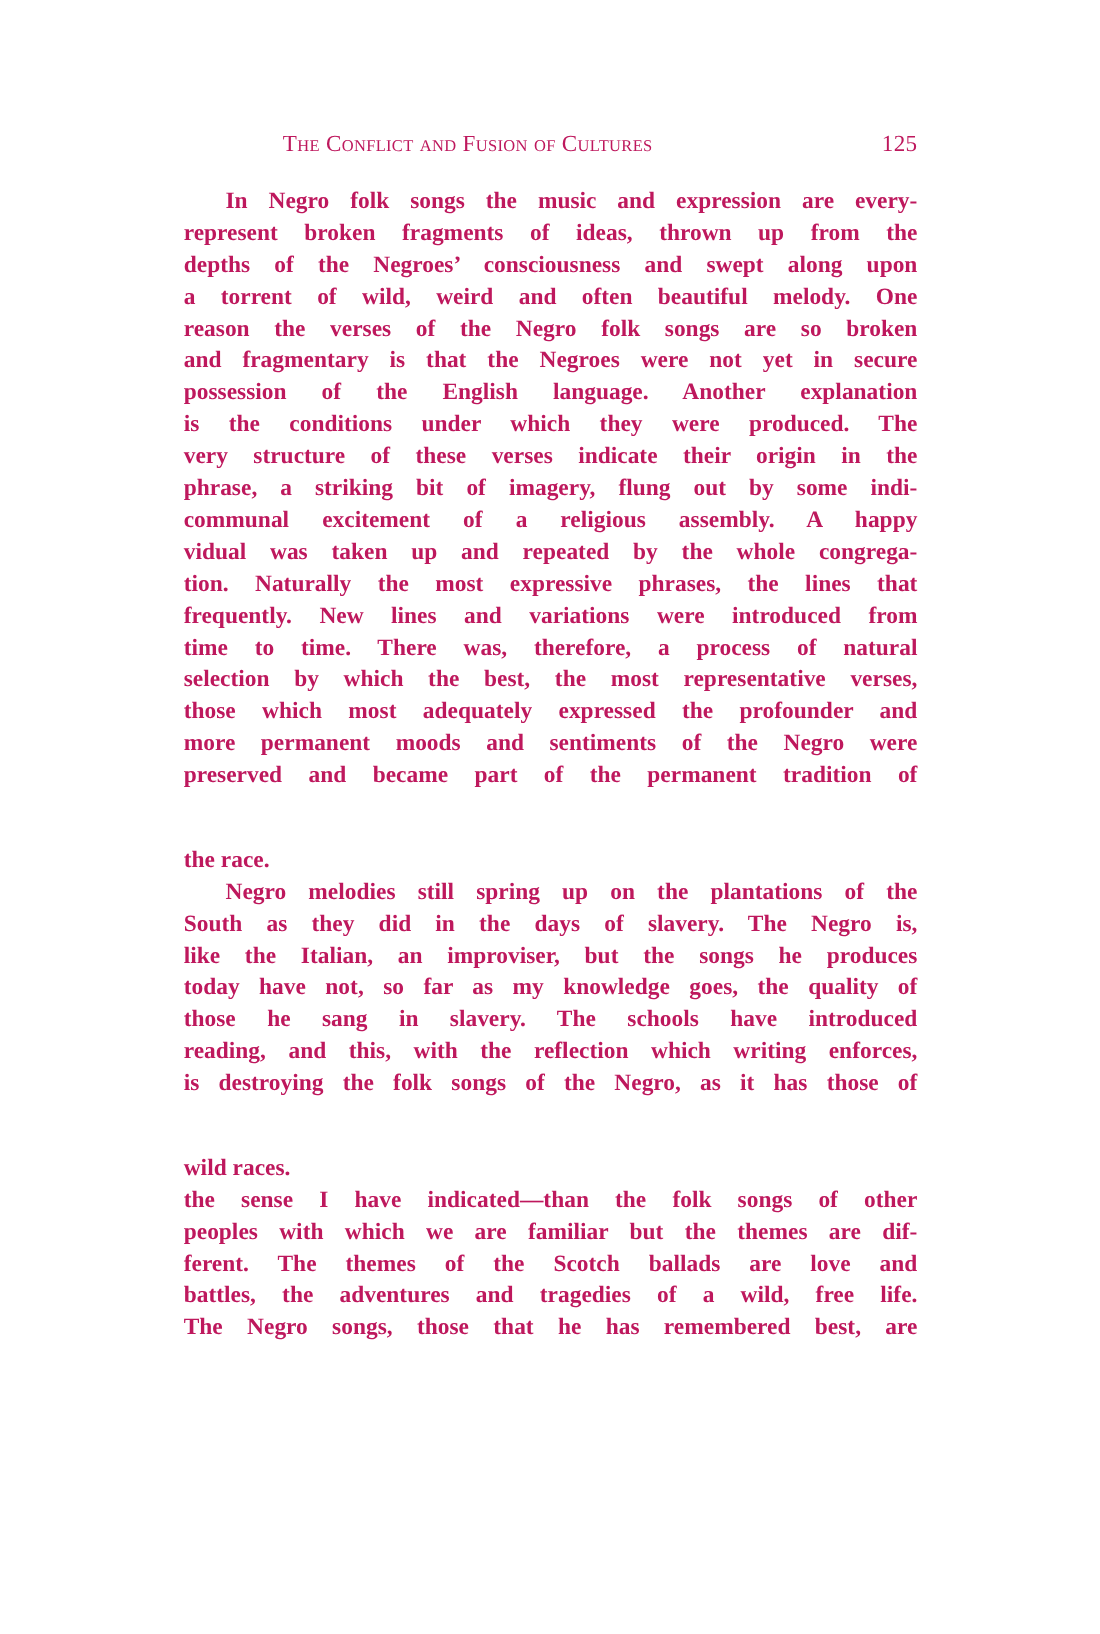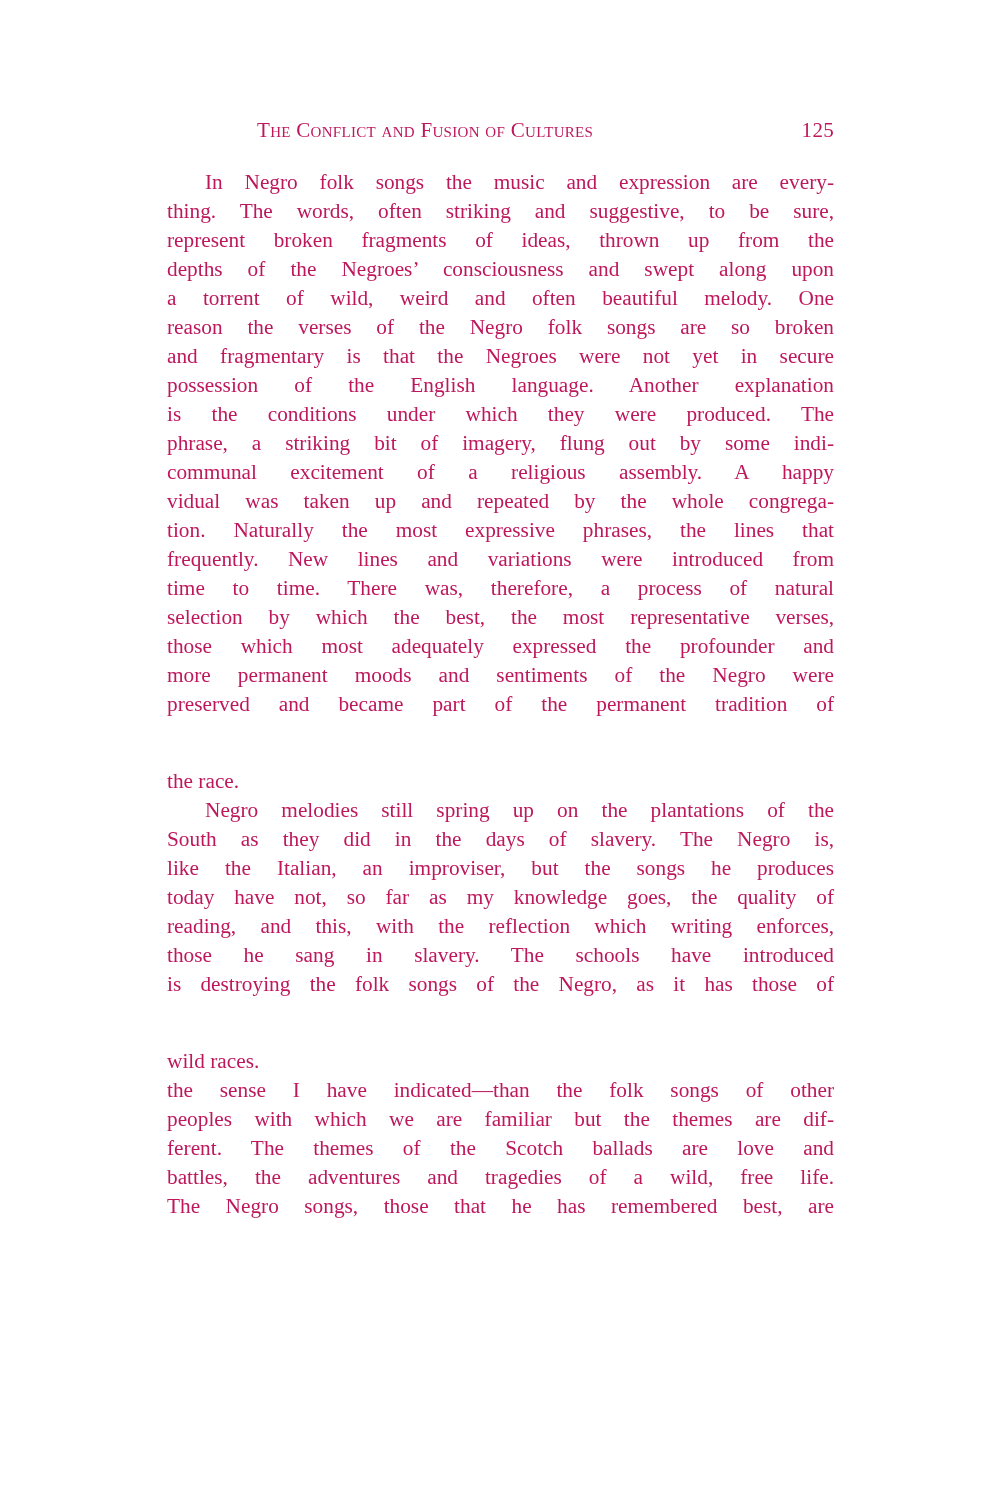--- a/index.html
+++ b/index.html
@@ -13,21 +13,21 @@
       position: relative; height: 36px;
       font-size: 19px; letter-spacing: 0.3px;
     }
     .running-title {
       position: absolute; left: 90px; top: 6px;
       font-variant: small-caps; font-size: 21px;
     }
     .page-number {
       position: absolute; right: 0; top: 6px; font-size: 21px;
     }
-    .body-text { margin-top: 20px; }
+    .body-text { margin-top: 20px; font-weight: bold; }
     .line {
       display: block; height: 29px; line-height: 29px;
       font-size: 21.3px; white-space: nowrap;
       text-align: justify; text-align-last: justify;
     }
     .line.last { text-align-last: left; margin-top: 48px; }
     .line.indent { padding-left: 38px; }
   </style>
 </head>
 <body>
@@ -35,48 +35,48 @@
 <div class="page">
   <div class="running-head">
     <span class="running-title">The Conflict and Fusion of Cultures</span>
     <span class="page-number">125</span>
   </div>
 
   <div class="body-text">
 
     <div class="paragraph">
       <span class="line indent">In Negro folk songs the music and expression are every-</span>
-      <span class="line">thing.  The words, often striking and suggestive, to be sure,</span>
       <span class="line">represent broken fragments of ideas, thrown up from the</span>
       <span class="line">depths of the Negroes’ consciousness and swept along upon</span>
       <span class="line">a torrent of wild, weird and often beautiful melody.  One</span>
       <span class="line">reason the verses of the Negro folk songs are so broken</span>
       <span class="line">and fragmentary is that the Negroes were not yet in secure</span>
       <span class="line">possession of the English language.  Another explanation</span>
       <span class="line">is the conditions under which they were produced.  The</span>
+      <span class="line">very structure of these verses indicate their origin in the</span>
       <span class="line">phrase, a striking bit of imagery, flung out by some indi-</span>
       <span class="line">communal excitement of a religious assembly.  A happy</span>
       <span class="line">vidual was taken up and repeated by the whole congrega-</span>
       <span class="line">tion.  Naturally the most expressive phrases, the lines that</span>
       <span class="line">frequently.  New lines and variations were introduced from</span>
       <span class="line">time to time.  There was, therefore, a process of natural</span>
       <span class="line">selection by which the best, the most representative verses,</span>
       <span class="line">those which most adequately expressed the profounder and</span>
       <span class="line">more permanent moods and sentiments of the Negro were</span>
       <span class="line">preserved and became part of the permanent tradition of</span>
       <span class="line last">the race.</span>
     </div>
 
     <div class="paragraph">
       <span class="line indent">Negro melodies still spring up on the plantations of the</span>
       <span class="line">South as they did in the days of slavery.  The Negro is,</span>
       <span class="line">like the Italian, an improviser, but the songs he produces</span>
       <span class="line">today have not, so far as my knowledge goes, the quality of</span>
+      <span class="line">those he sang in slavery.  The schools have introduced</span>
       <span class="line">reading, and this, with the reflection which writing enforces,</span>
-      <span class="line">those he sang in slavery.  The schools have introduced</span>
       <span class="line">is destroying the folk songs of the Negro, as it has those of</span>
       <span class="line last">wild races.</span>
     </div>
 
     <div class="paragraph">
       <span class="line">the sense I have indicated—than the folk songs of other</span>
       <span class="line">peoples with which we are familiar but the themes are dif-</span>
       <span class="line">ferent.  The themes of the Scotch ballads are love and</span>
       <span class="line">battles, the adventures and tragedies of a wild, free life.</span>
       <span class="line">The Negro songs, those that he has remembered best, are</span>

